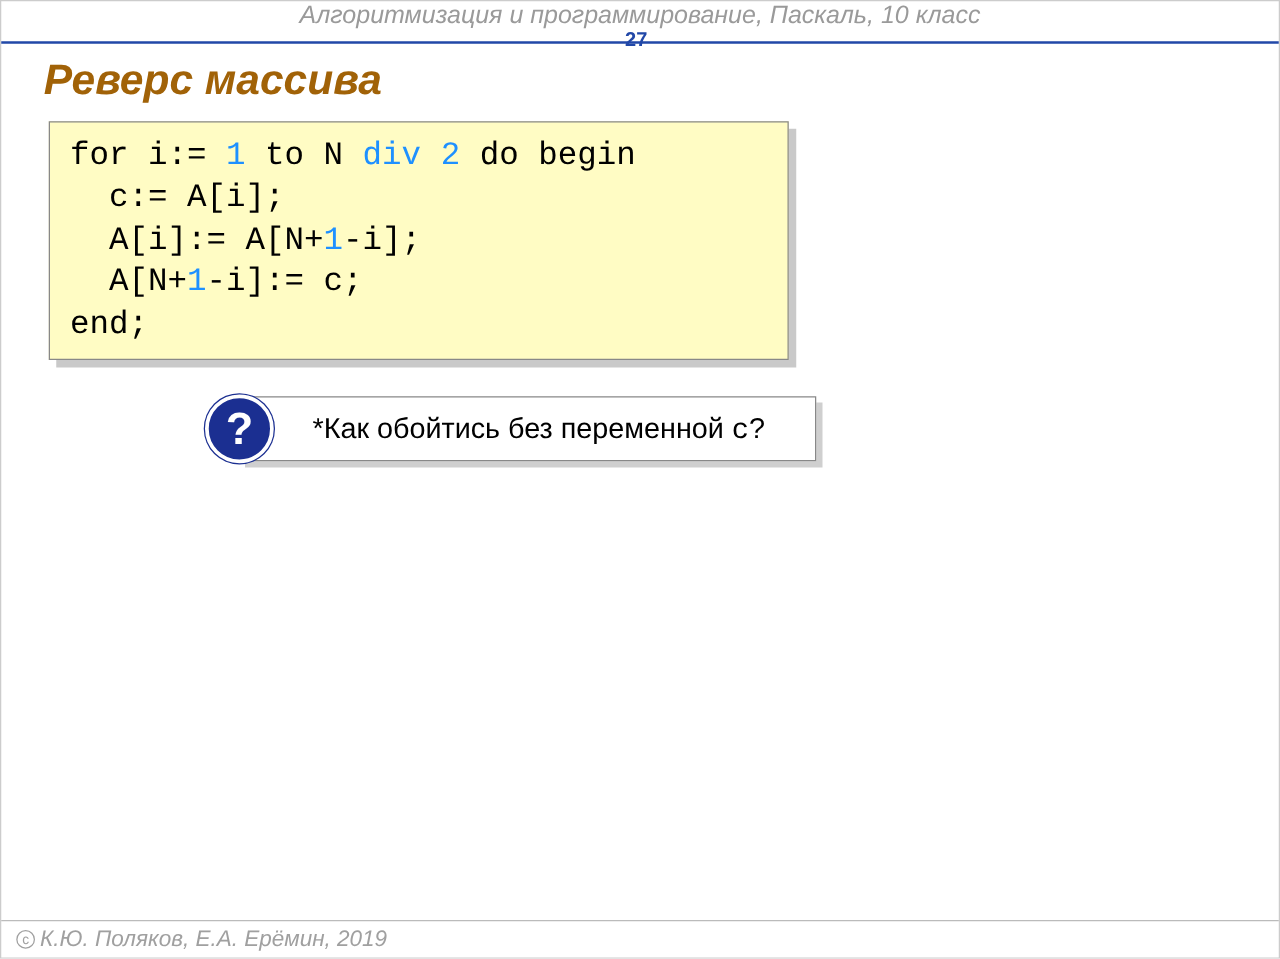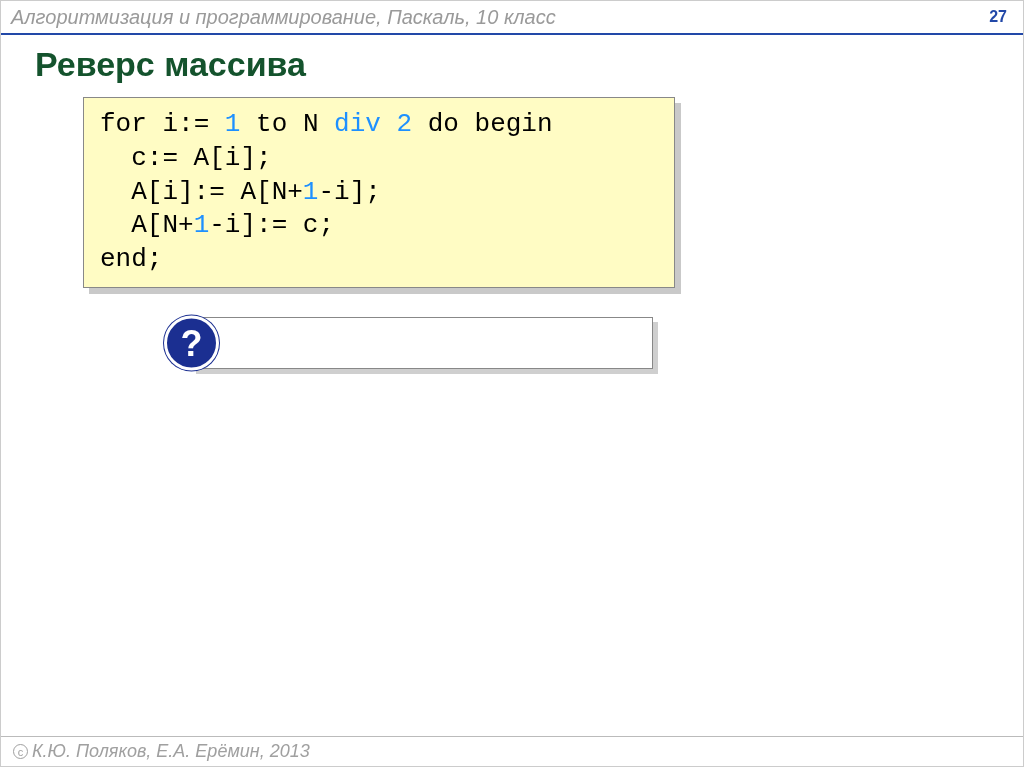--- a/index.html
+++ b/index.html
@@ -15,46 +15,47 @@
     width: 1024px; height: 767px;
     border: 1px solid #ccc;
   }
   .topbar {
     position: absolute;
     top: 0; left: 0; right: 0;
     height: 34px;
     border-bottom: 2px solid #2248a8;
     display: flex; align-items: center;
     padding: 0 10px;
+    flex-direction: column;
   }
   .topbar .breadcrumb {
     color: #9a9a9a;
     font-style: italic;
     font-size: 20px;
     flex: 1;
   }
   .topbar .pagenum {
     color: #2248a8;
     font-weight: bold;
     font-size: 16px;
     padding-right: 6px;
   }
   .title {
     position: absolute;
     top: 44px; left: 34px;
-    color: #14532d;
+    color: #a16207;
     font-weight: bold;
     font-size: 34px;
     font-family: Arial, sans-serif;
+    font-style: italic;
   }
   .codeblock {
     position: absolute;
     top: 96px; left: 38px;
     width: 592px;
-    margin-left: 44px;
   }
   .code-shadow {
     position: absolute;
     top: 6px; left: 6px;
     width: 100%; height: 100%;
     background: #c9c9c9;
   }
   .code-body {
     position: relative;
     background: #fffcc4;
@@ -147,23 +148,26 @@
 <span>  c:= A[i];</span>
 <span>  A[i]:= A[N+</span><span class="num">1</span><span>-i];</span>
 <span>  A[N+</span><span class="num">1</span><span>-i]:= c;</span>
 <span class="kw">end;</span></div>
   </div>
 
   <div class="hint">
     <div class="hint-shadow"></div>
     <div class="hint-body">
       <div class="qcircle">?</div>
+      <span>
+        <span>*Как обойтись без переменной </span><span class="mono">c</span><span>?</span>
+      </span>
     </div>
   </div>
 
   <div class="footer">
     <div class="left">
       <span class="copy-circle">c</span>
-      <span> К.Ю. Поляков, Е.А. Ерёмин, 2013</span>
+      <span> К.Ю. Поляков, Е.А. Ерёмин, 2019</span>
     </div>
   </div>
 
 </div>
 
 </body></html>

